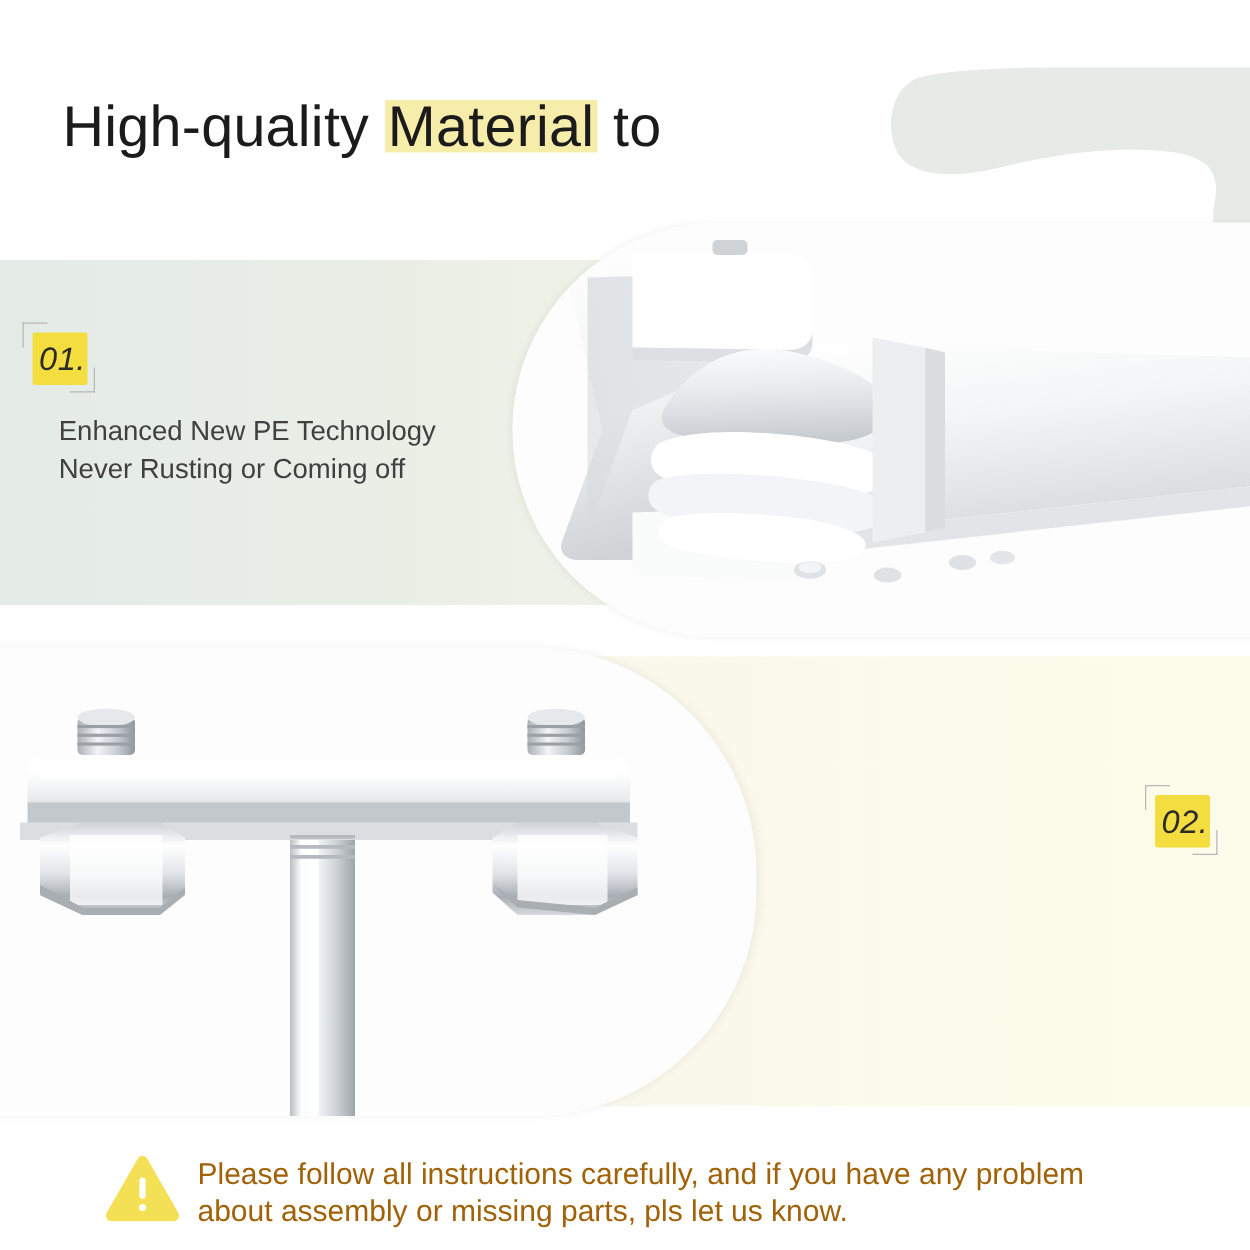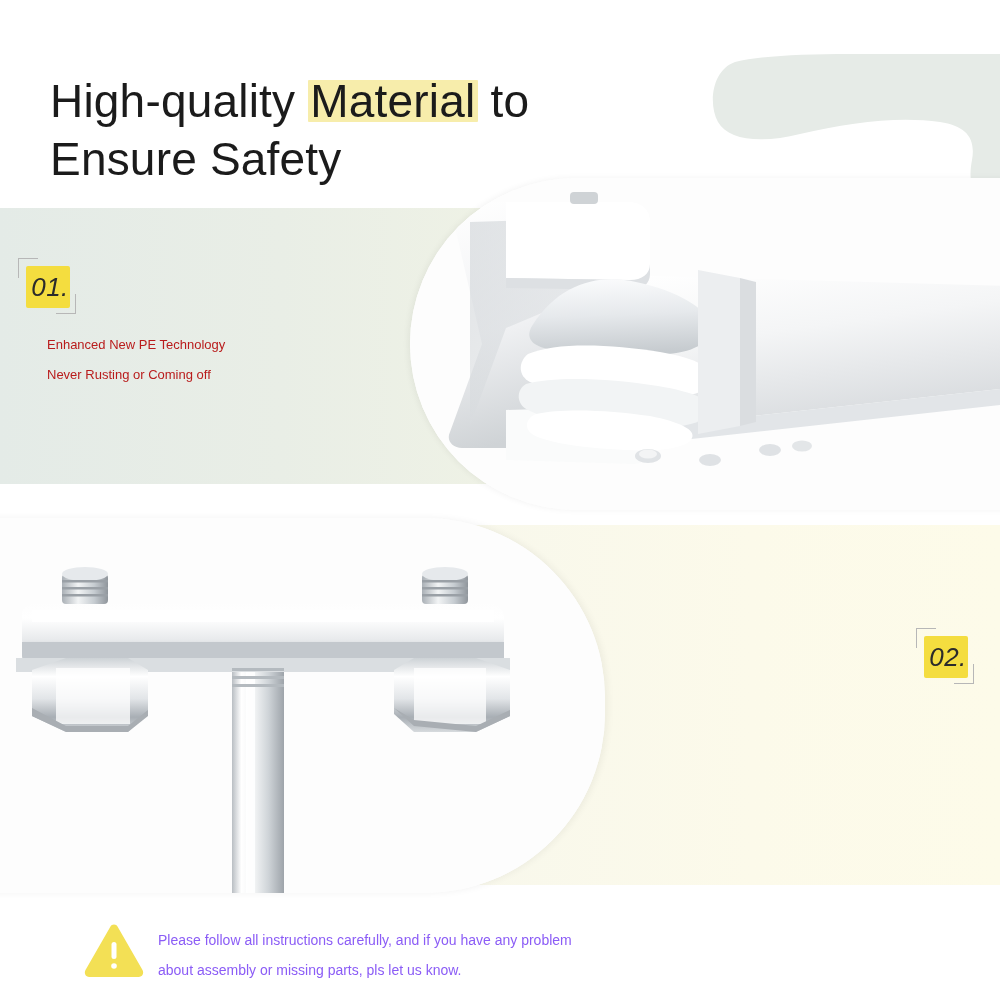--- a/index.html
+++ b/index.html
@@ -61,31 +61,31 @@
     font-size:26px; color:#2b2b2b; letter-spacing:0.5px;
   }
   .corner { position:absolute; width:20px; height:20px; }
   .corner.tl { left:0; top:0; border-left:1.5px solid #b7b7b7; border-top:1.5px solid #b7b7b7; }
   .corner.br { left:38px; top:36px; border-right:1.5px solid #b7b7b7; border-bottom:1.5px solid #b7b7b7; }
 
   .badge1 { left:18px; top:258px; z-index:5; }
   .badge2 { left:916px; top:628px; z-index:5; }
 
   
-  .feature-text { position:absolute; font-size:13px; line-height:30px; color:#b91c1c; z-index:5; }
+  .feature-text { position:absolute; font-size:22px; line-height:30px; color:#404040; z-index:5; }
   .feature1 { left:47px; top:330px; width:330px; text-align:left; }
   .feature2 { left:620px; top:698px; width:345px; text-align:right; }
   .feature-text span { display:block; white-space:pre; }
 
   
   .footer { position:absolute; left:0; top:910px; width:1000px; height:90px; z-index:6; }
   .warn-icon { position:absolute; left:83px; top:12px; width:62px; height:58px; }
   .footer-text {
     position:absolute; left:158px; top:15px; width:760px;
-    font-size:14px; line-height:30px; color:#8b5cf6;
+    font-size:24px; line-height:30px; color:#a16207;
   }
   .footer-text span { display:block; white-space:pre; }
 </style>
 </head>
 <body>
 
 <div class="page">
 
   <div class="blob-wrap">
     <svg width="400" height="210" viewBox="0 0 400 210">
@@ -94,21 +94,20 @@
                C 300 116 250 122 200 134 C 160 144 128 140 118 122
                C 108 104 112 70 135 62 Z" fill="#e6ebe7"></path>
     </svg>
   </div>
 
   <div class="band band1"></div>
   <div class="band band2"></div>
 
   <h1 class="title">
     <span class="title-line"><span>High-quality </span><span class="hl">Material</span><span> to</span></span>
-    <span class="title-line">Ensure Safety</span>
   </h1>
 
   <div class="panel panel-top">
     <svg width="600" height="332" viewBox="0 0 600 332">
       <defs>
         <linearGradient id="armG" x1="0" y1="0" x2="0.35" y2="1">
           <stop offset="0%" stop-color="#ffffff"></stop>
           <stop offset="45%" stop-color="#f4f5f6"></stop>
           <stop offset="100%" stop-color="#d9dcdf"></stop>
         </linearGradient>

